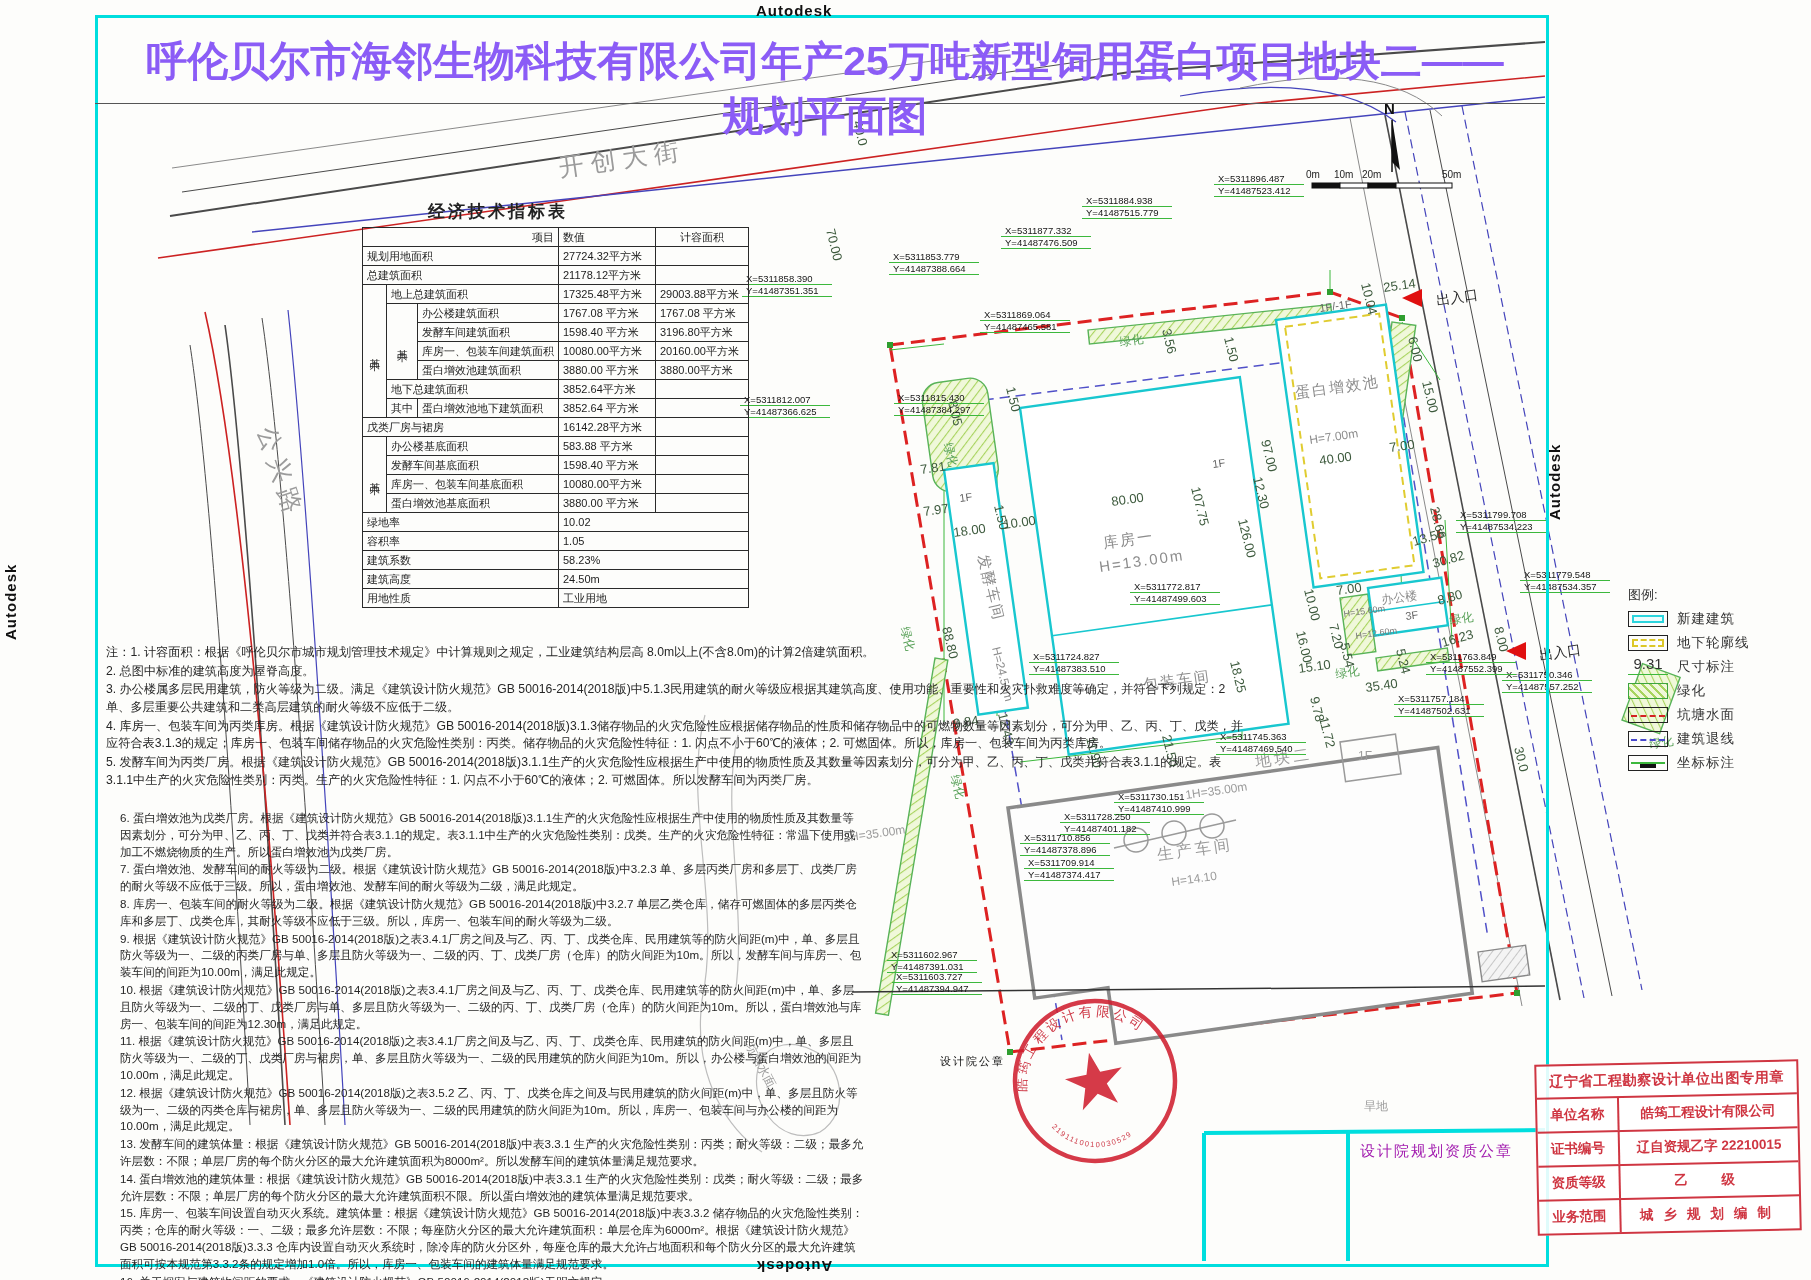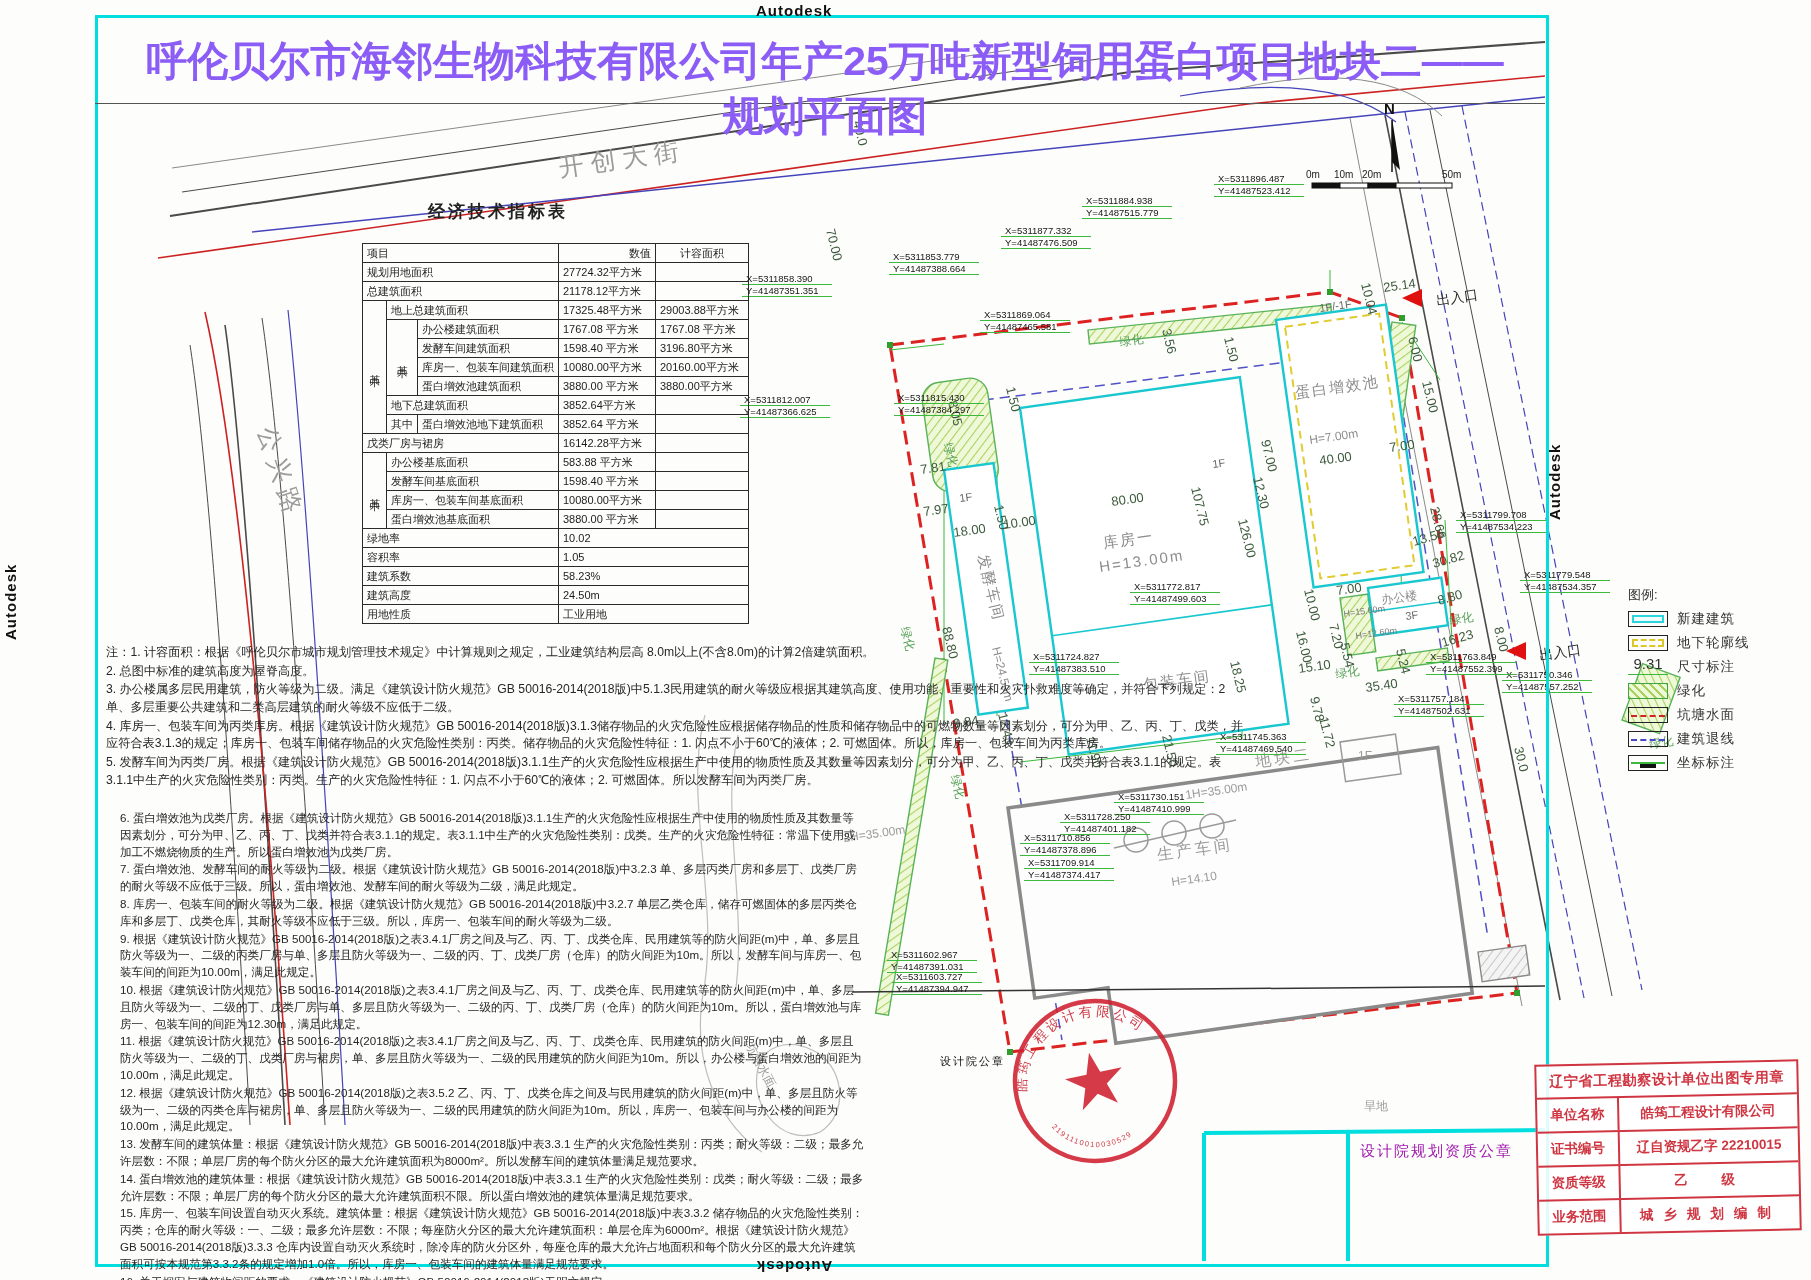--- a/index.html
+++ b/index.html
@@ -12,21 +12,21 @@
   
   .wm{color:#111;font-weight:bold;font-size:15px;letter-spacing:1px;}
   .wm-left{left:2px;top:640px;transform:rotate(-90deg);transform-origin:left top;}
   .wm-right{left:1546px;top:520px;transform:rotate(-90deg);transform-origin:left top;}
   .wm-bottom{left:756px;top:1258px;transform:rotate(180deg);}
   
   .main-title{left:130px;top:34px;width:1390px;text-align:center;font-size:41px;font-weight:bold;
               color:#8b5cf6;letter-spacing:0px;font-family:"Liberation Sans",sans-serif;}
   
   .tbl-wrap{left:362px;top:200px;}
-  .tbl-title{font-size:17px;color:#222;letter-spacing:3px;margin:0 0 20px 66px;font-weight:bold;}
+  .tbl-title{font-size:17px;color:#222;letter-spacing:3px;margin:0 0 4px 66px;font-weight:bold;}
   table.eco{border-collapse:collapse;background:transparent;}
   table.eco td{border:1px solid #2a2a2a;font-size:11px;color:#1c1c1c;padding:1px 4px;height:16px;
                white-space:nowrap;}
   td.vert{writing-mode:vertical-rl;text-orientation:upright;width:16px;font-size:10.5px;padding:1px 1px;
           letter-spacing:2px;text-align:center;}
   td.zh{font-size:9.5px;padding:1px 1px;}
   td.num{min-width:88px;}
   td.cap{min-width:84px;}
   
   .notes{color:#262626;}
@@ -408,22 +408,22 @@
   <div class="abs wm wm-right">Autodesk</div>
   <div class="abs wm wm-bottom">Autodesk</div>
 
   <div class="abs main-title">呼伦贝尔市海邻生物科技有限公司年产25万吨新型饲用蛋白项目地块二——规划平面图</div>
 
   <div class="abs tbl-wrap">
     <div class="tbl-title">经济技术指标表</div>
     <table class="eco">
       <tbody>
           <tr>
-        <td colspan="3" style="text-align:left">项目</td>
-        <td class="num" style="text-align:right">数值</td>
+        <td colspan="3" style="text-align:right">项目</td>
+        <td class="num" style="text-align:left">数值</td>
         <td class="cap" style="text-align:center">计容面积</td>
       </tr>
       <tr>
         <td colspan="3">规划用地面积</td>
         <td class="num">27724.32平方米</td>
         <td class="cap"></td>
       </tr>
       <tr>
         <td colspan="3">总建筑面积</td>
         <td class="num">21178.12平方米</td>

